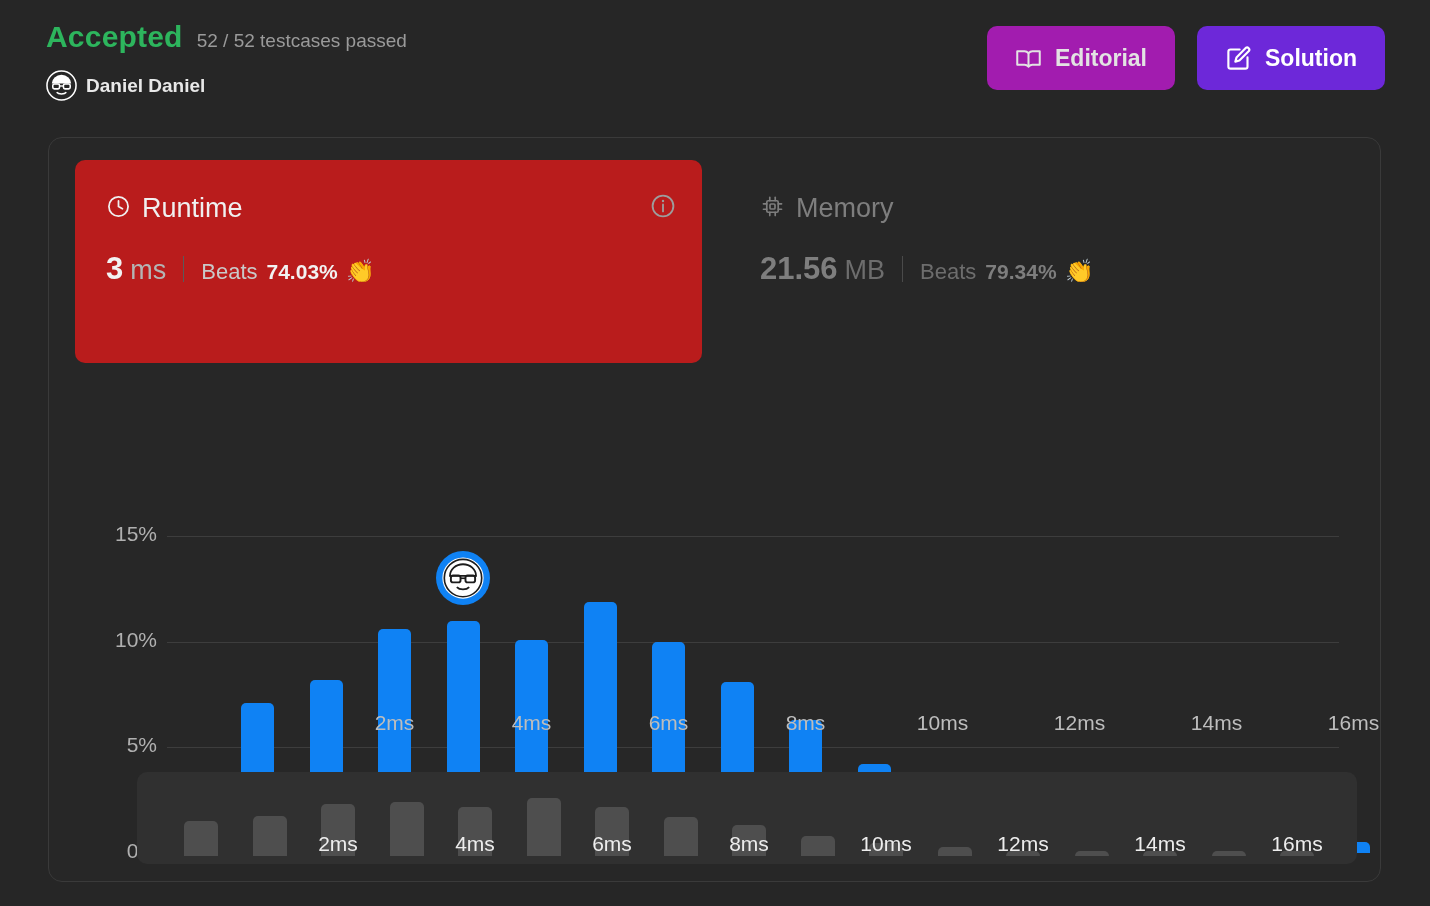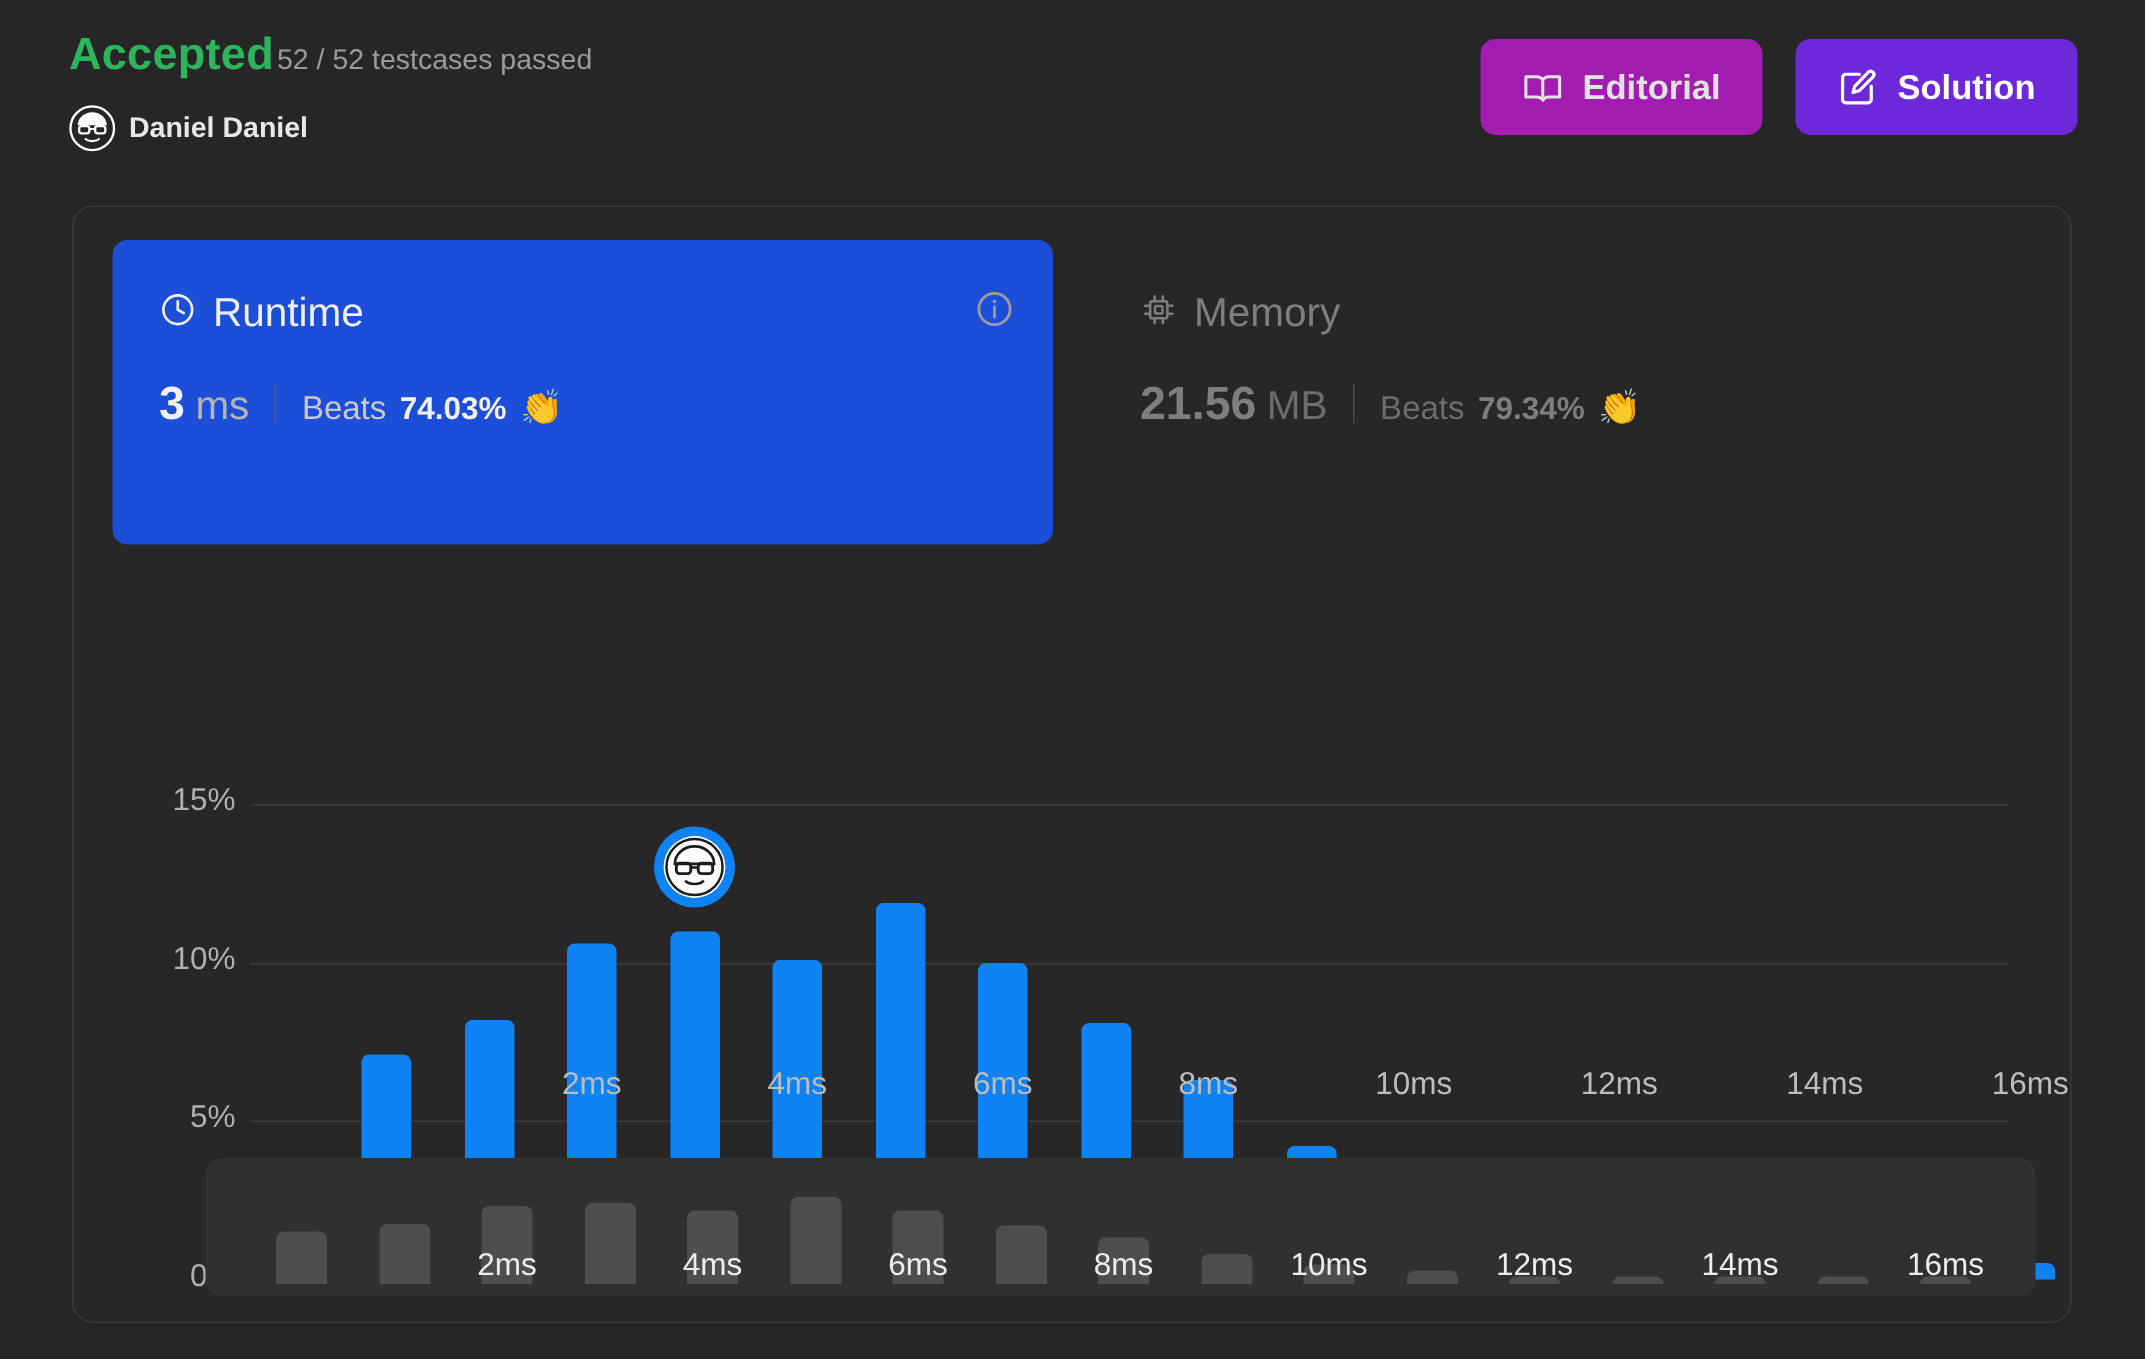--- a/index.html
+++ b/index.html
@@ -8,21 +8,21 @@
     background: #262626;
     font-family: "Liberation Sans", sans-serif;
     overflow: hidden;
   }
   .page { position: relative; width: 1430px; height: 906px; background: #262626; }
 
   
   .header { position: absolute; left: 0; top: 0; width: 1430px; height: 120px; }
   .status-row {
     position: absolute; left: 46px; top: 20px;
-    display: flex; align-items: baseline; gap: 2px;
+    display: flex; align-items: baseline; gap: 14px;
   }
   .accepted {
     font-size: 30px; font-weight: bold; color: #2db55d; letter-spacing: .2px;
   }
   .testcases { font-size: 19px; color: #9a9a9a; }
   .submit-row {
     position: absolute; left: 46px; top: 70px;
     display: flex; align-items: center; gap: 9px;
   }
   .avatar-sm { width: 31px; height: 31px; flex: 0 0 31px; }
@@ -44,21 +44,21 @@
   .card {
     position: absolute; left: 48px; top: 137px;
     width: 1333px; height: 745px;
     background: #272727; border: 1px solid #3a3a3a; border-radius: 14px;
   }
 
   
   .runtime-tab {
     position: absolute; left: 26px; top: 22px;
     width: 627px; height: 203px;
-    background: #1d4ed8; border-radius: 10px; cursor: pointer;
+    background: #b91c1c; border-radius: 10px; cursor: pointer;
   }
   .tab-head { position: absolute; left: 31px; top: 33px; display: flex; align-items: center; gap: 11px; }
   .tab-title { font-size: 27px; color: #f0f0f0; }
   .info-icon { position: absolute; right: 26px; top: 33px; cursor: pointer; }
 
   .tab-stats { position: absolute; left: 31px; top: 91px; display: flex; align-items: baseline; }
   .stat-big { font-size: 31px; font-weight: bold; color: #f2f2f2; }
   .stat-unit { font-size: 27px; color: #b4b4b4; margin-left: 7px; }
   .divider { width: 1px; height: 26px; background: #5a5a5a; margin: 0 17px; align-self: center; }
   .beats-label { font-size: 22px; color: #c9c9c9; margin-right: 9px; }

